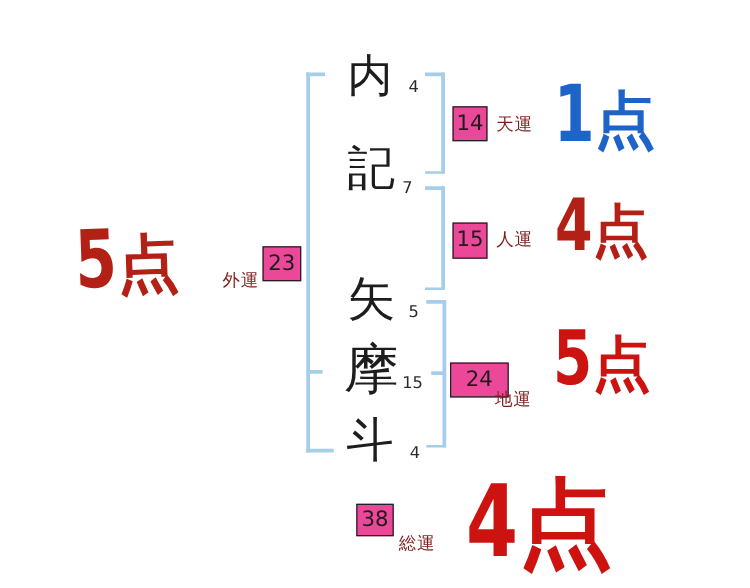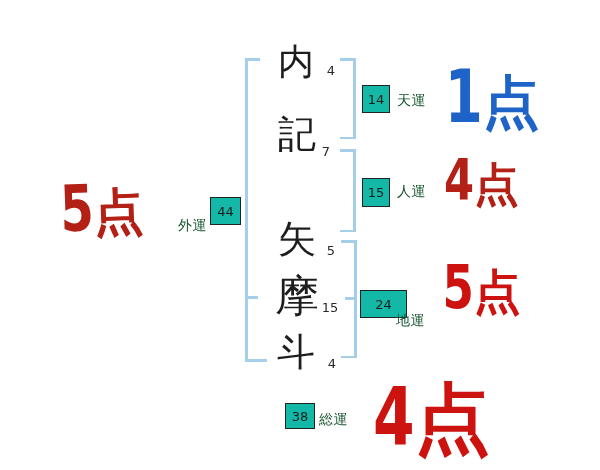--- a/index.html
+++ b/index.html
@@ -2,22 +2,22 @@
 <html><head>
 <meta charset="utf-8">
 <style>
   html,body{margin:0;padding:0;width:600px;height:470px;background:#ffffff;overflow:hidden;}
   body{font-family:"DejaVu Sans",sans-serif;color:#1d1d1d;position:relative;}
   .abs{position:absolute;}
   .ctr{transform:translate(-50%,-50%);white-space:nowrap;}
   .kanji{line-height:1;}
   .stroke{font-size:13px;color:#2a2a2a;line-height:1;}
   .bracket-part{background:#a5cee9;}
-  .numbox{border:1.5px solid #222;background:#14b8a6;display:flex;align-items:center;justify-content:center;font-size:13px;line-height:1;box-sizing:border-box;}
-  .fortune-label{font-size:14px;color:#14532d;line-height:1;letter-spacing:0.5px;}
+  .numbox{border:1.5px solid #222;background:#ec4899;display:flex;align-items:center;justify-content:center;font-size:17px;line-height:1;box-sizing:border-box;}
+  .fortune-label{font-size:14px;color:#7f1d1d;line-height:1;letter-spacing:0.5px;}
   .score{font-weight:bold;line-height:1;white-space:nowrap;}
   .score-num{display:inline-block;font-size:1.28em;transform:scaleX(0.75);transform-origin:right center;}
 </style>
 </head>
 <body>
 
 <div class="abs ctr kanji" style="left:296px;top:62px;font-size:36px;">内</div>
 <div class="abs ctr kanji" style="left:297px;top:134px;font-size:38px;">記</div>
 <div class="abs ctr kanji" style="left:297px;top:239px;font-size:38px;">矢</div>
 <div class="abs ctr kanji" style="left:297px;top:296px;font-size:44px;">摩</div>
@@ -52,28 +52,28 @@
   <div class="abs bracket-part" style="left:354px;top:240px;width:2.5px;height:118px;"></div>
   <div class="abs bracket-part" style="left:341px;top:240px;width:15px;height:2.5px;"></div>
   <div class="abs bracket-part" style="left:345px;top:297px;width:11px;height:2.5px;"></div>
   <div class="abs bracket-part" style="left:341px;top:355.5px;width:15px;height:2.5px;"></div>
 </div>
 
 <div class="abs numbox" style="left:362px;top:85px;width:28px;height:28px;">14</div>
 <div class="abs fortune-label" style="left:397px;top:93px;">天運</div>
 
 <div class="abs numbox" style="left:362px;top:178px;width:28px;height:29px;">15</div>
-<div class="abs fortune-label" style="left:397px;top:185px;font-family:Liberation Mono, monospace;">人運</div>
+<div class="abs fortune-label" style="left:397px;top:185px;">人運</div>
 
 <div class="abs numbox" style="left:360px;top:290px;width:47px;height:28px;">24</div>
 <div class="abs fortune-label" style="left:396px;top:297px;margin-top:16px;">地運</div>
 
 <div class="abs fortune-label" style="left:178px;top:206px;margin-top:12px;">外運</div>
-<div class="abs numbox" style="left:210px;top:197px;width:31px;height:28px;">44</div>
+<div class="abs numbox" style="left:210px;top:197px;width:31px;height:28px;">23</div>
 
 <div class="abs numbox" style="left:285px;top:403px;width:30px;height:26px;">38</div>
-<div class="abs fortune-label" style="left:319px;top:412px;">総運</div>
+<div class="abs fortune-label" style="left:319px;top:428px;">総運</div>
 
 <div class="abs score" style="left:49px;top:176px;font-size:50px;color:#b22016;transform:rotate(-2deg);"><span class="score-num">5</span><span>点</span></div>
-<div class="abs score" style="left:432px;top:61px;font-size:57px;color:#1e64c8;"><span class="score-num">1</span><span>点</span></div>
+<div class="abs score" style="left:432px;top:61px;font-size:49px;color:#1e64c8;"><span class="score-num">1</span><span>点</span></div>
 <div class="abs score" style="left:434px;top:152px;font-size:45px;color:#b22016;"><span class="score-num">4</span><span>点</span></div>
 <div class="abs score" style="left:432px;top:257px;font-size:47px;color:#cd1310;"><span class="score-num">5</span><span>点</span></div>
 <div class="abs score" style="left:359px;top:378px;font-size:76px;color:#cd1310;"><span class="score-num" style="font-size:1.05em;">4</span><span>点</span></div>
 
 </body></html>

